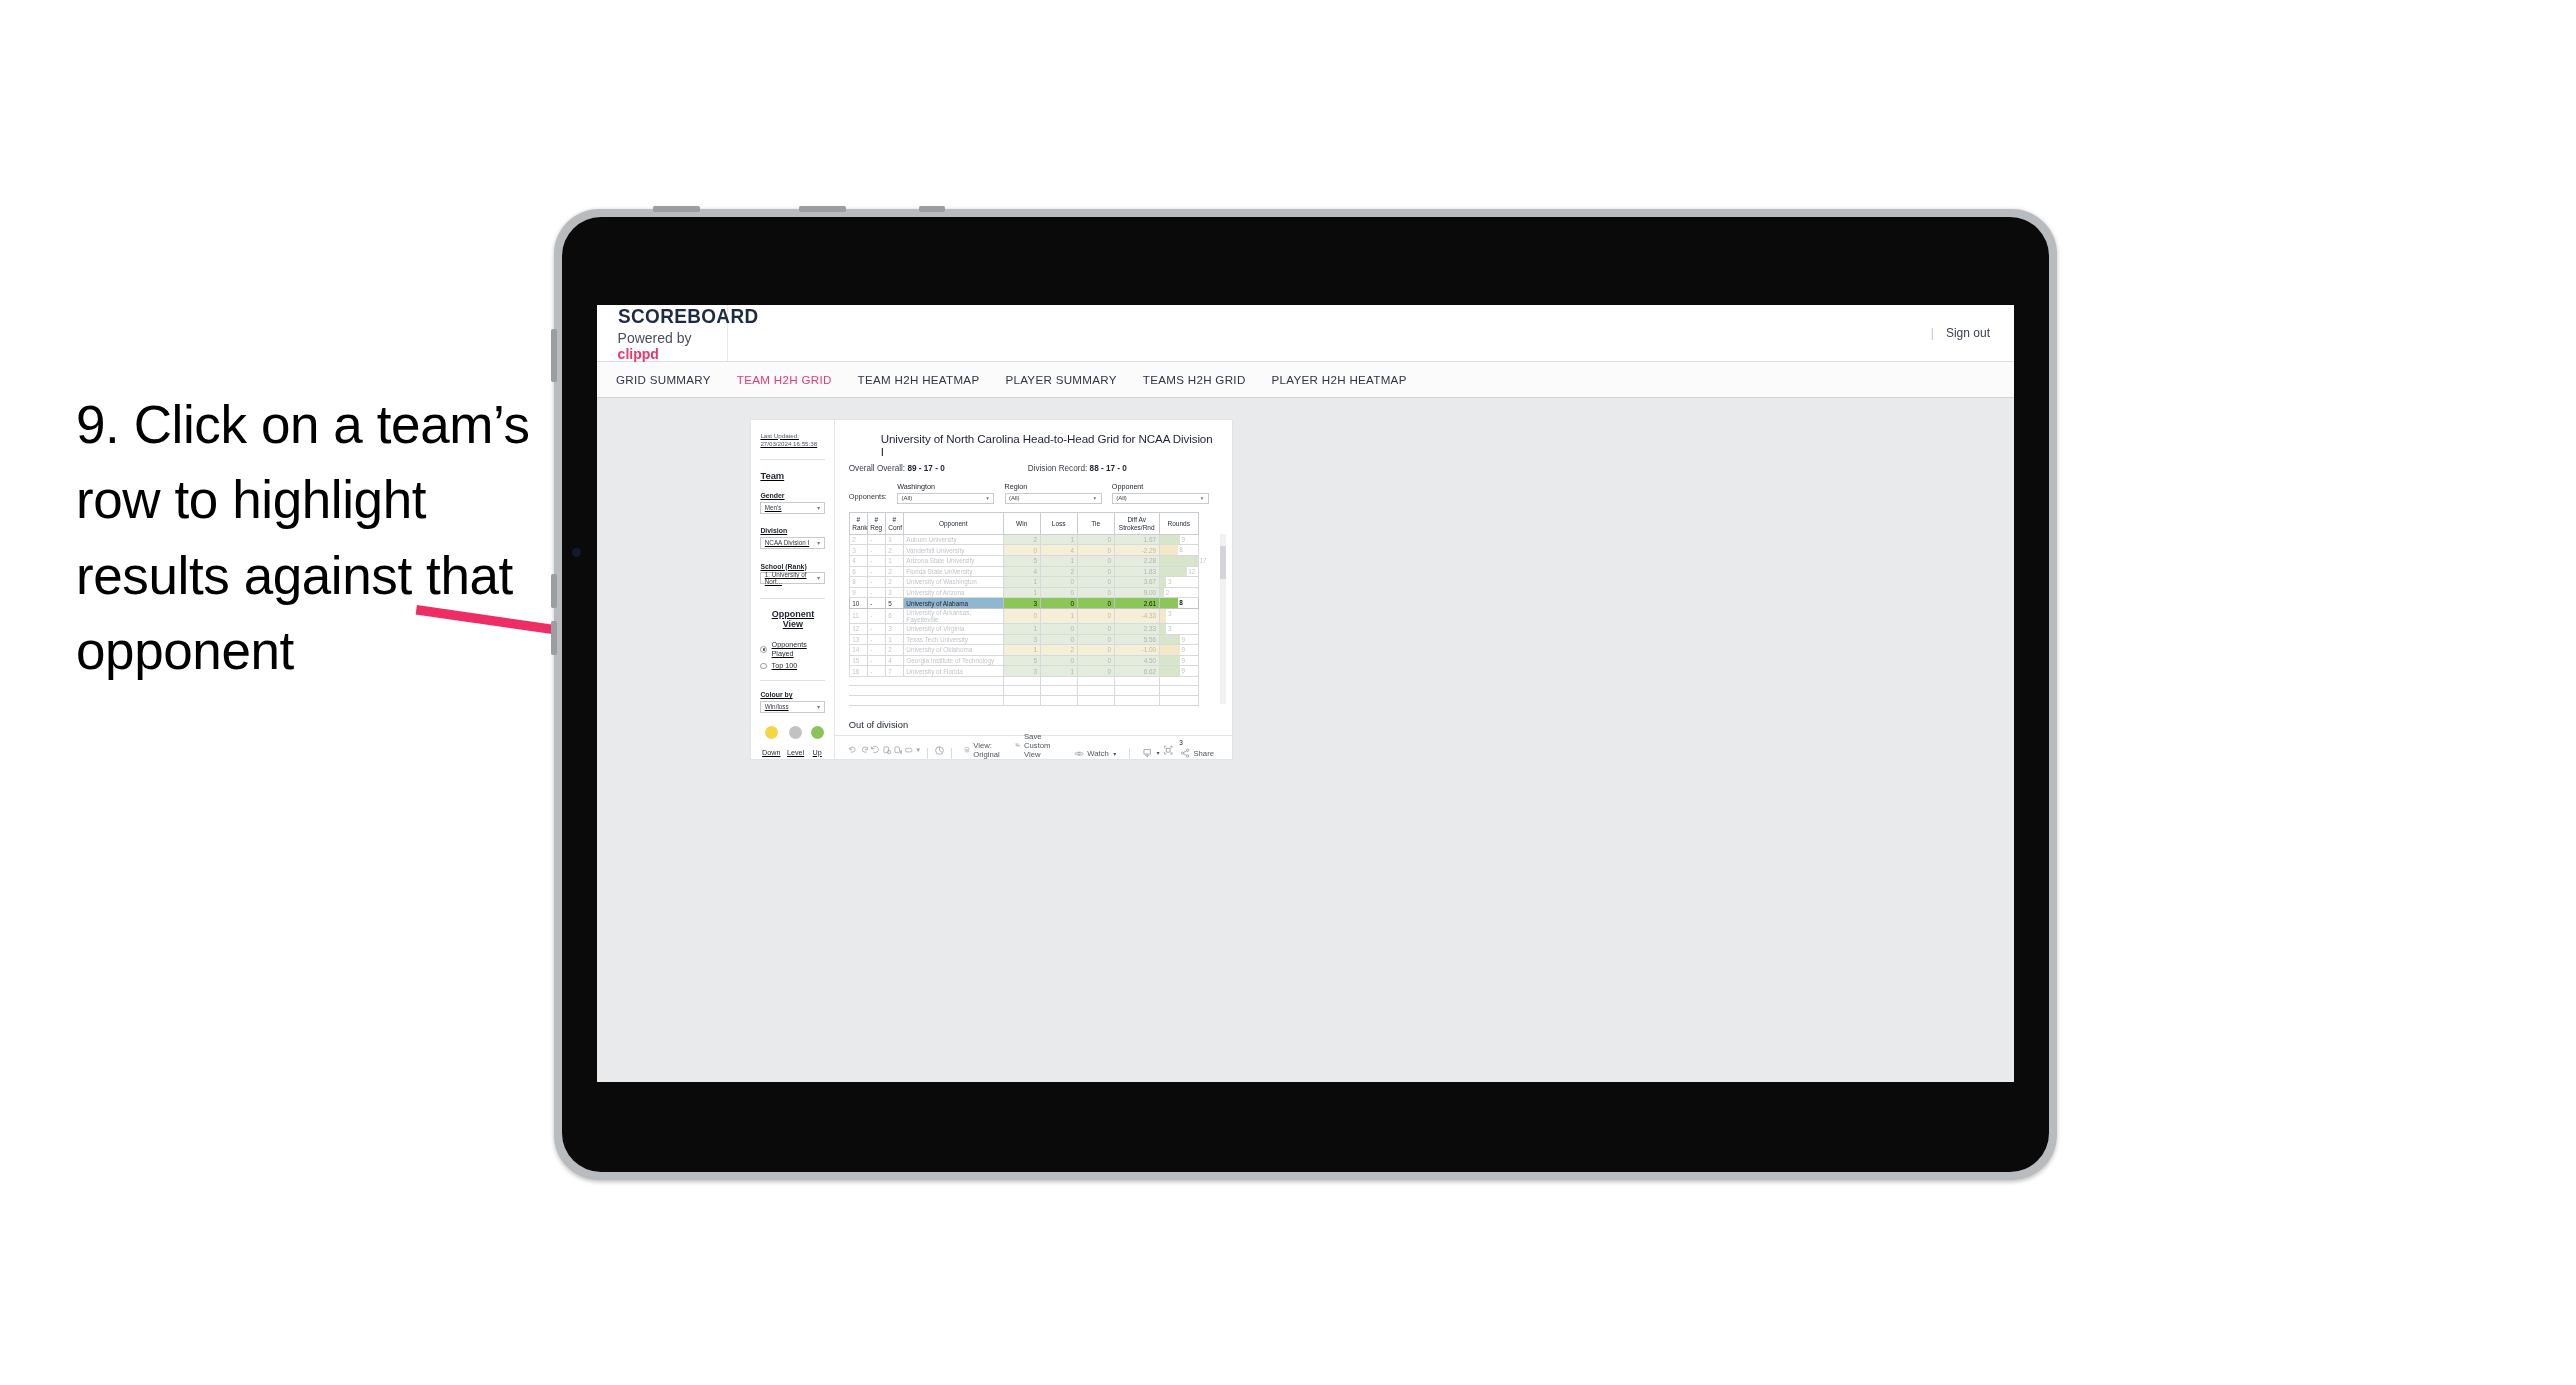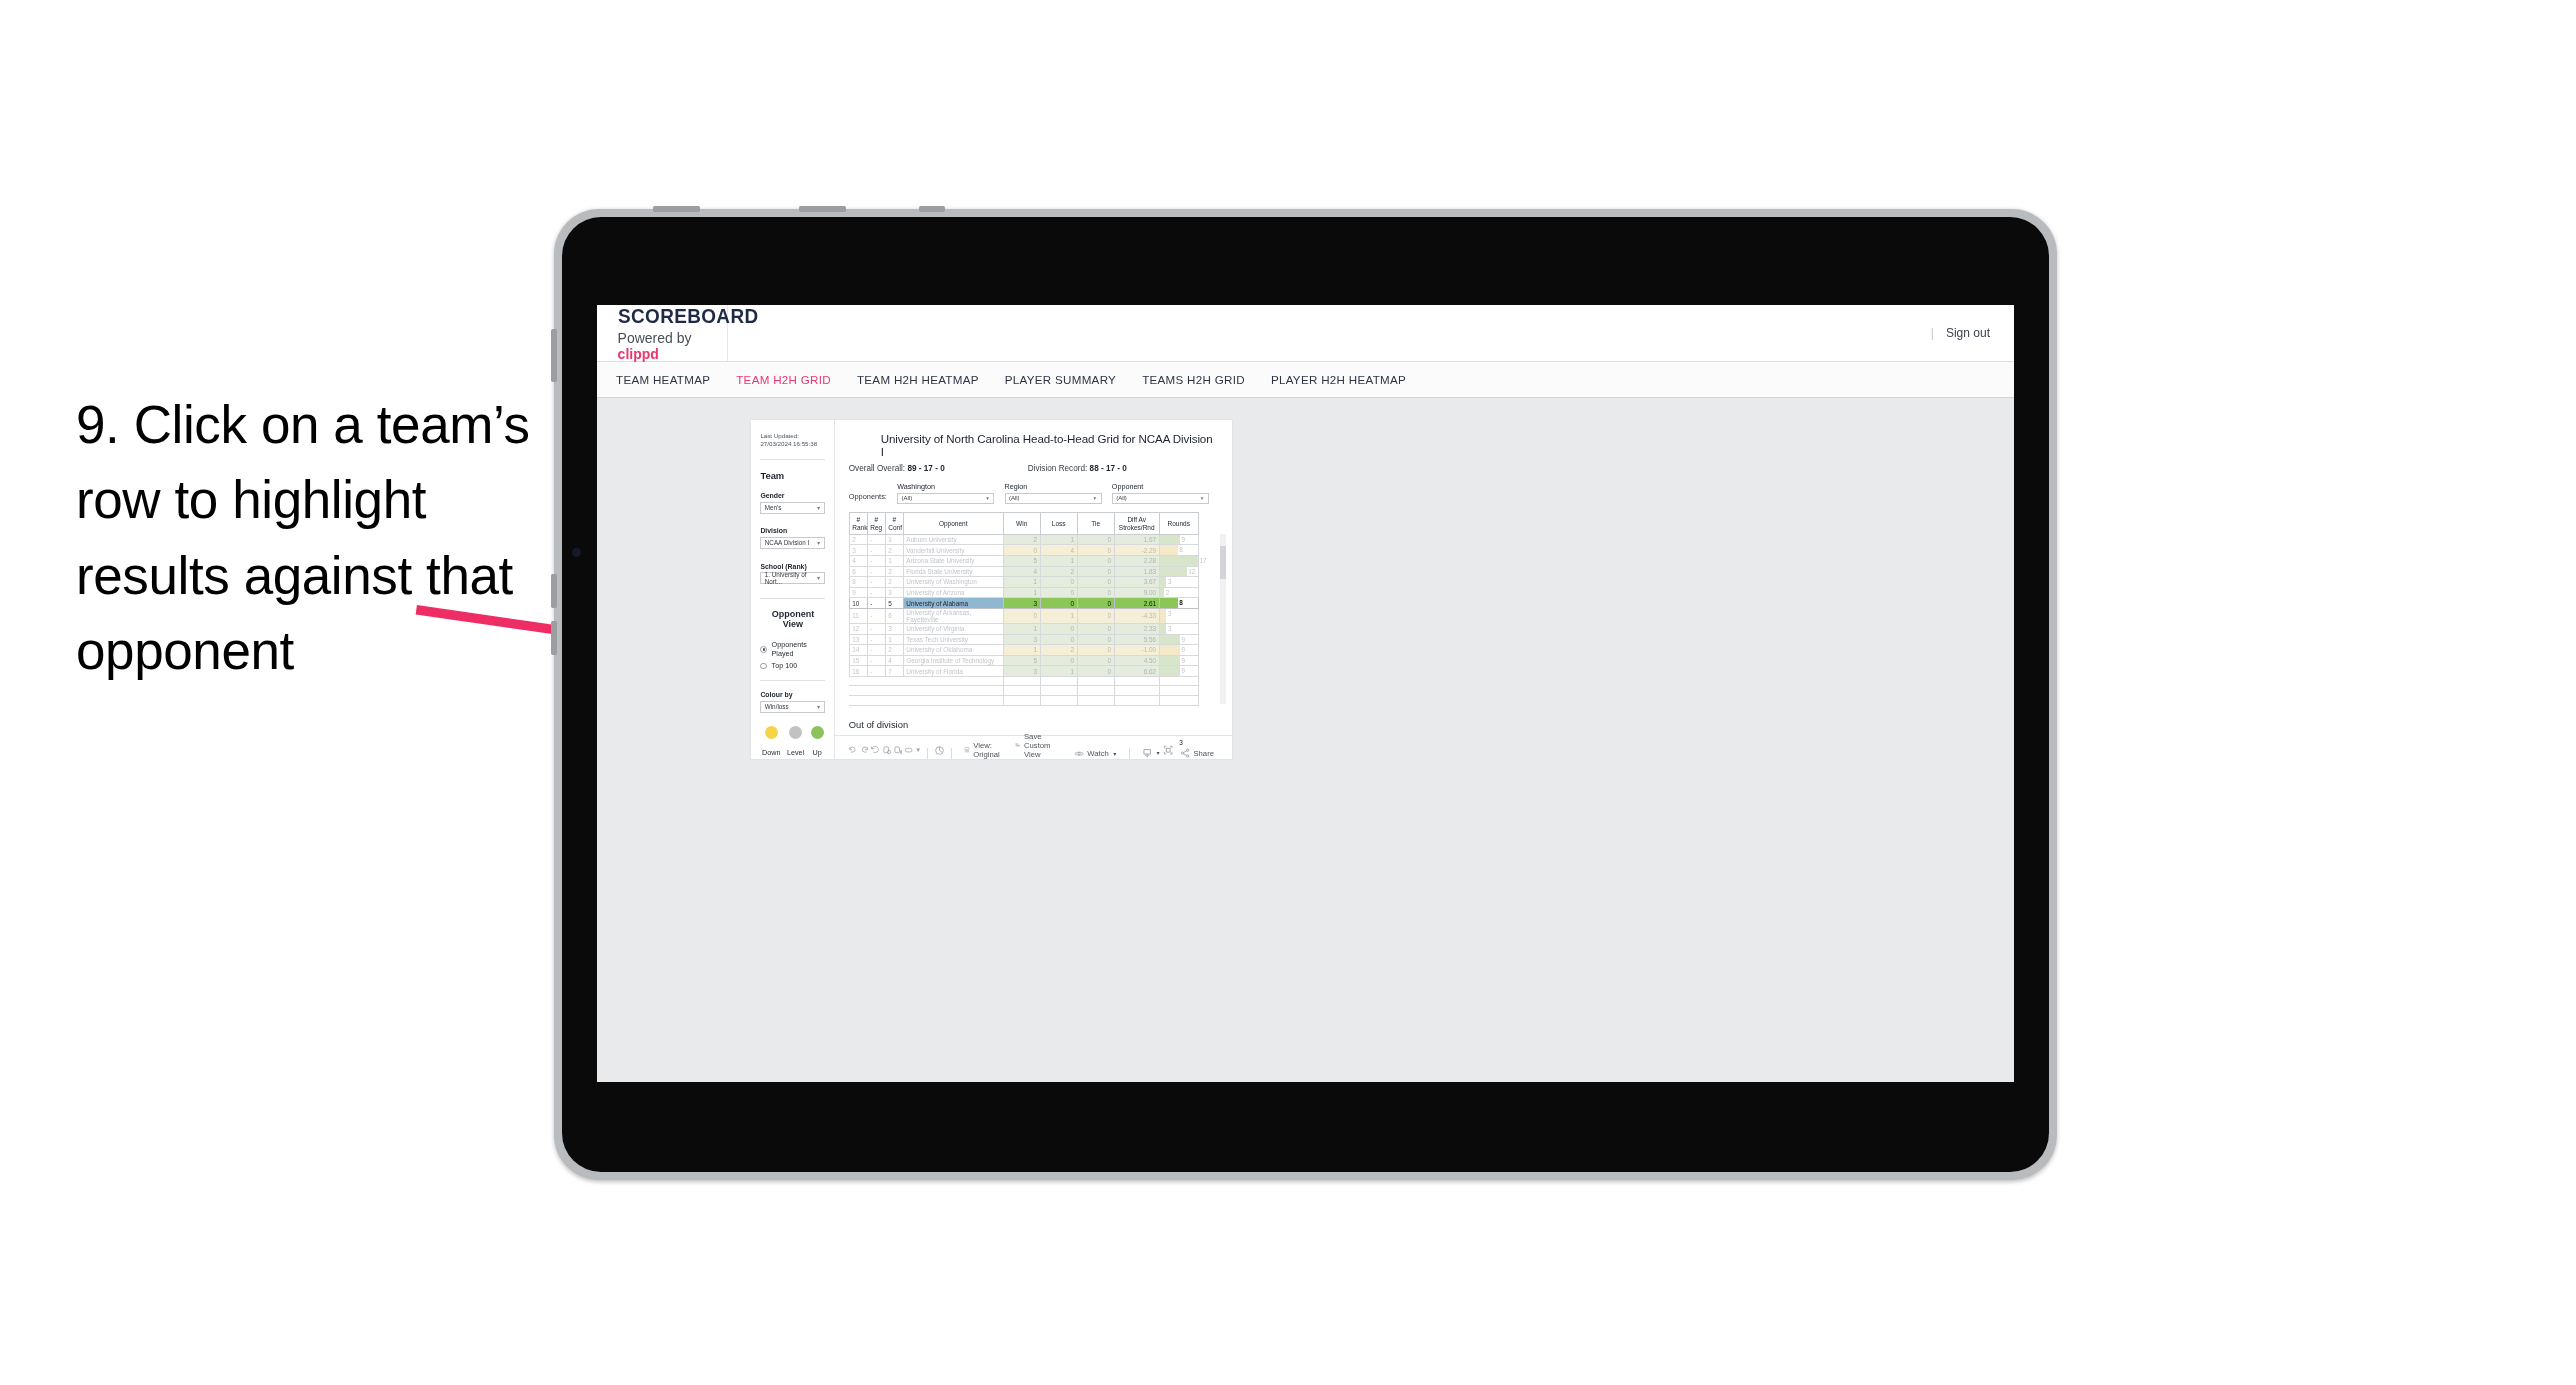--- a/index.html
+++ b/index.html
@@ -64,21 +64,21 @@
   .subnav-item { font-size: 11.6px; color: #2c3543; letter-spacing: 0.3px; cursor: pointer; }
   .subnav-item.active { color: #e8386d; }
 
   
   .canvas { position: relative; height: calc(100% - 93px); background: #e9eaec; }
   .card {
     position: absolute; left: 154px; top: 21.5px; width: 481px; height: 339px;
     background: #ffffff; display: flex; box-shadow: 0 0 0 0.9px #e2e3e5;
   }
 
-  .side { width: 84px; border-right: 0.9px solid #e3e4e6; padding: 12px 8.6px 0 9.4px; }
+  .side { width: 84px; border-right: 0.9px solid #e3e4e6; padding: 12px 8.6px 0 9.4px; text-decoration: underline; }
   .side-updated { font-size: 6.2px; color: #4d5360; line-height: 1.45; }
   .side-rule { height: 0.9px; background: #e0e1e3; margin: 9.4px 0 10.3px; }
   .side-h { font-size: 9.4px; font-weight: 700; color: #1f2430; margin-bottom: 11px; }
   .side-h.center { text-align: center; font-size: 9px; }
   .fld-label { font-size: 6.9px; font-weight: 700; color: #20262f; margin-bottom: 2.6px; }
   .fld {
     height: 12px; border: 0.9px solid #c8cacd; background: #fff; font-size: 6.3px; color: #32383f;
     display: flex; align-items: center; padding: 0 3.4px; position: relative; cursor: pointer;
     margin-bottom: 13.7px;
   }
@@ -191,21 +191,21 @@
         <div class="logo-main">SCOREBOARD</div>
         <div class="logo-sub"><span>Powered by </span><b>clippd</b></div>
       </div>
       <div class="header-right">
         <span class="hr-sep">|</span>
         <span>Sign out</span>
       </div>
     </div>
 
     <div class="subnav">
-      <div class="subnav-item">TEAM HEATMAP</div>
+      <div class="subnav-item">GRID SUMMARY</div>
       <div class="subnav-item active">TEAM H2H GRID</div>
       <div class="subnav-item">TEAM H2H HEATMAP</div>
       <div class="subnav-item">PLAYER SUMMARY</div>
       <div class="subnav-item">TEAMS H2H GRID</div>
       <div class="subnav-item">PLAYER H2H HEATMAP</div>
     </div>
 
     <div class="canvas">
       <div class="card">
 

